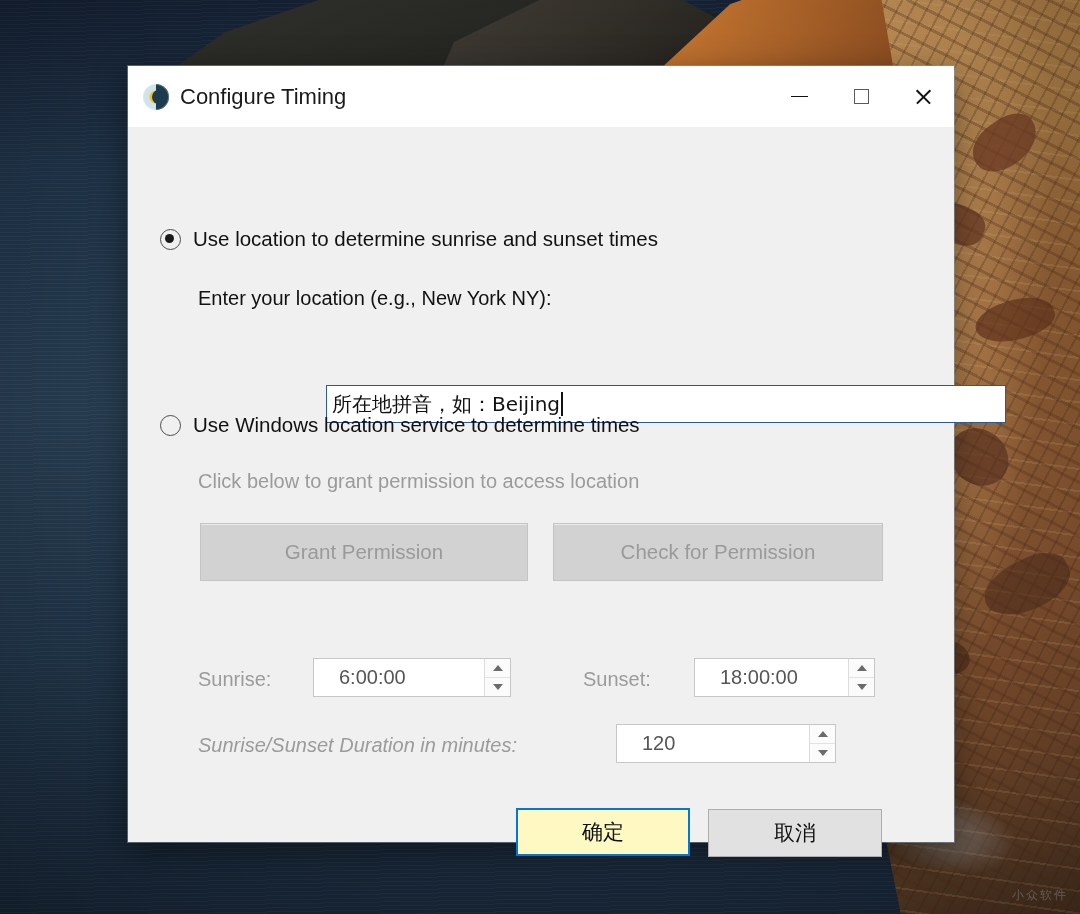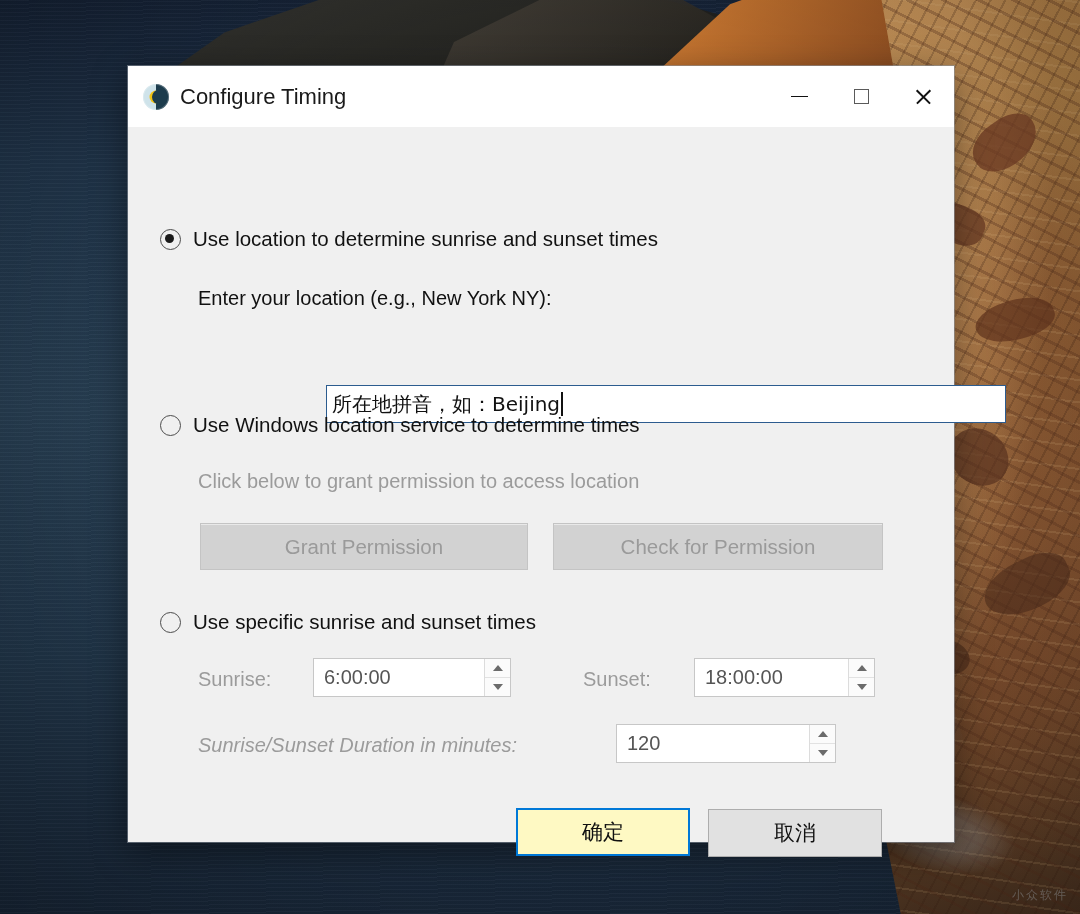--- a/index.html
+++ b/index.html
@@ -151,33 +151,33 @@
     background: #ffffff; border: 1.4px solid #2c5c8f;
     display: flex; align-items: center;
   }
   #loc-input .val {
     margin-left: 5px; font-size: 20px; color: #111;
     font-family: "DejaVu Sans", "Liberation Sans", sans-serif; white-space: nowrap;
   }
   #loc-input .caret { width: 1.5px; height: 24px; background: #111; margin-left: 1px; }
 
   .gbtn {
-    position: absolute; height: 47px;
+    position: absolute; height: 58px;
     background: #d2d2d2; border: 1px solid #c4c4c4;
     display: flex; align-items: center; justify-content: center;
     color: #9a9a9a; font-size: 20.5px;
     box-shadow: 0 1px 0 rgba(255,255,255,.5) inset;
   }
 
   .spin-box {
     position: absolute; height: 39px; background: #ffffff;
     border: 1px solid #c7c7c7; display: flex; align-items: center;
   }
   .spin-box .sval {
-    flex: 1; padding-left: 10px; font-size: 20px; color: #555;
+    flex: 1; padding-left: 25px; font-size: 20px; color: #555;
     font-family: "Liberation Sans", sans-serif; white-space: nowrap;
   }
   .spin-btns {
     width: 26px; height: 100%; border-left: 1px solid #dcdcdc;
     display: flex; flex-direction: column; background: #fbfbfb;
   }
   .spin-up, .spin-dn {
     flex: 1; display: flex; align-items: center; justify-content: center;
   }
   .spin-up { border-bottom: 1px solid #e2e2e2; }
@@ -306,24 +306,20 @@
     <div class="radio-row" style="left:32px; top:286px;">
       <div class="radio"></div>
       <div class="radio-label">Use Windows location service to determine times</div>
     </div>
 
     <div class="sub-label dim" style="left:70px; top:343px;">Click below to grant permission to access location</div>
 
     <div class="gbtn" style="left:72px; top:396px; width:328px;">Grant Permission</div>
     <div class="gbtn" style="left:425px; top:396px; width:330px;">Check for Permission</div>
 
-    <div class="radio-row" style="left:32px; top:483px;">
-      <div class="radio"></div>
-      <div class="radio-label">Use specific sunrise and sunset times</div>
-    </div>
 
     <div class="sub-label dim" style="left:70px; top:541px;">Sunrise:</div>
     <div class="spin-box" style="left:185px; top:531px; width:198px;">
       <div class="sval">6:00:00</div>
       <div class="spin-btns">
         <div class="spin-up">
           <div class="tri-up"></div>
         </div>
         <div class="spin-dn">
           <div class="tri-dn"></div>

